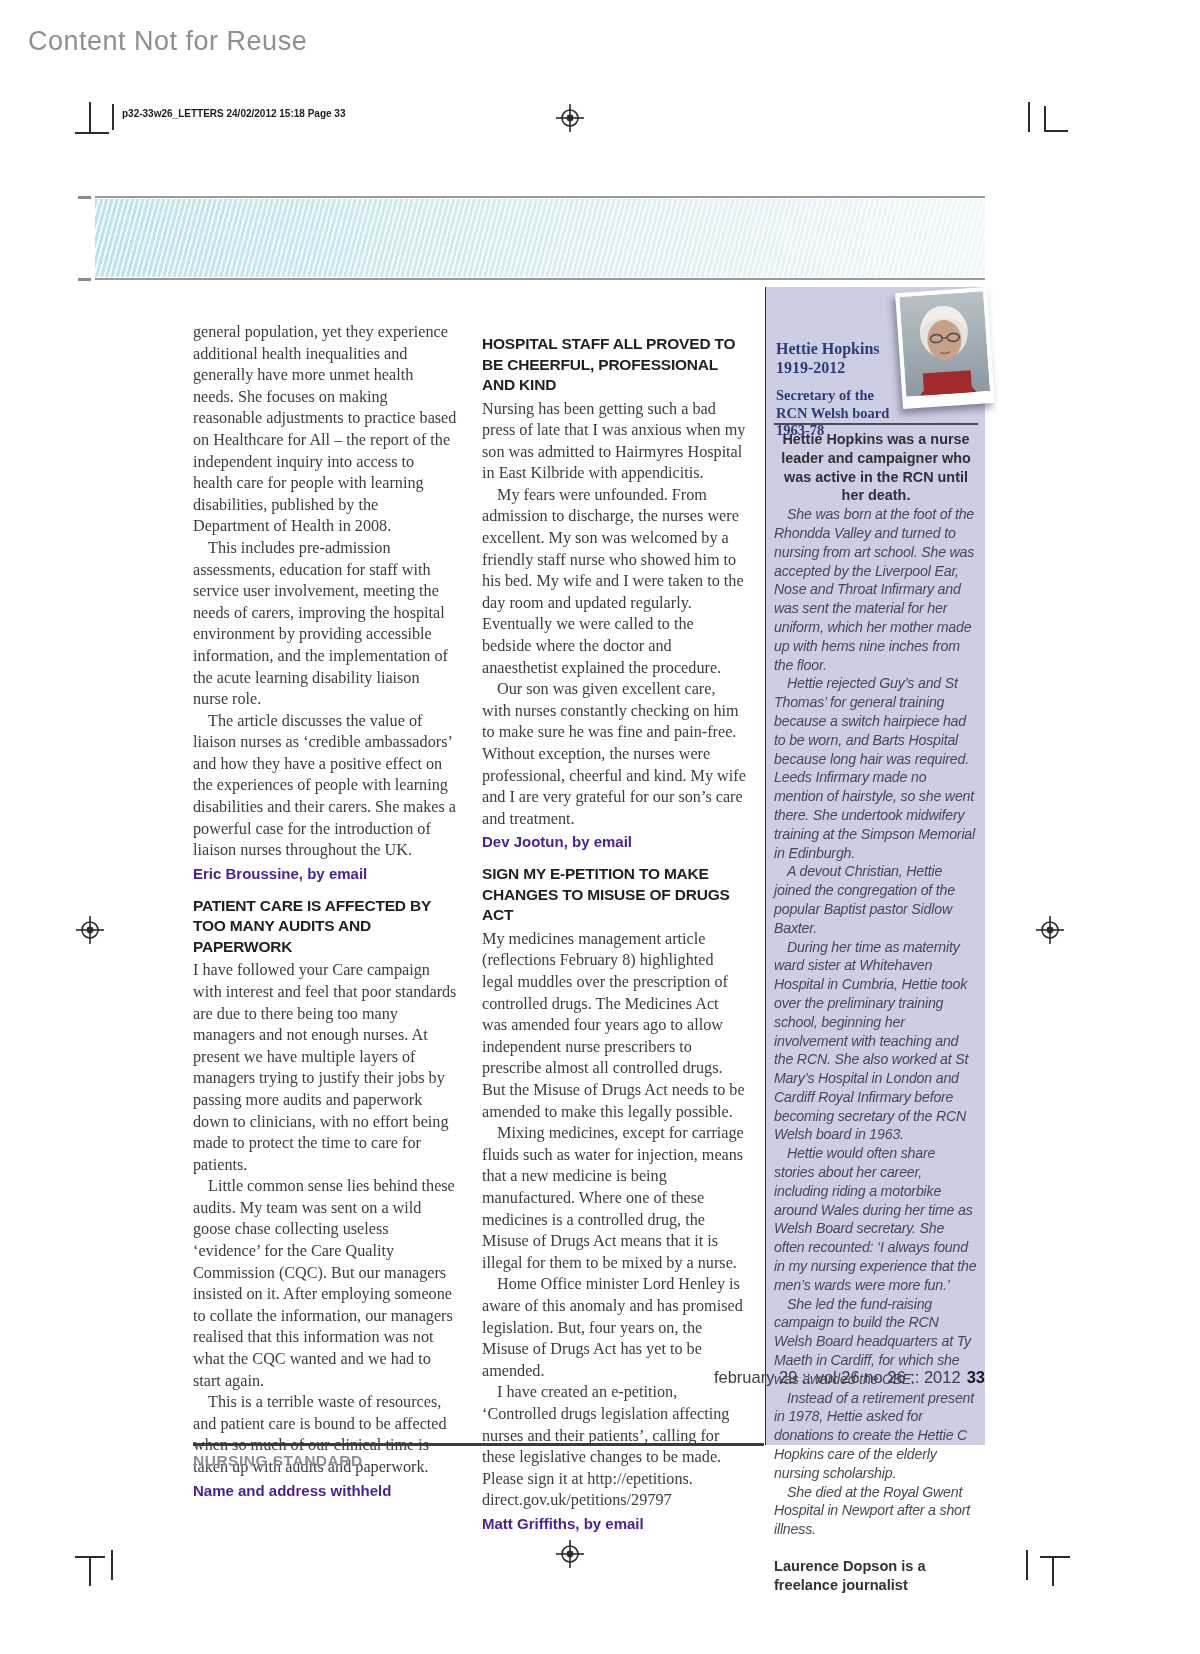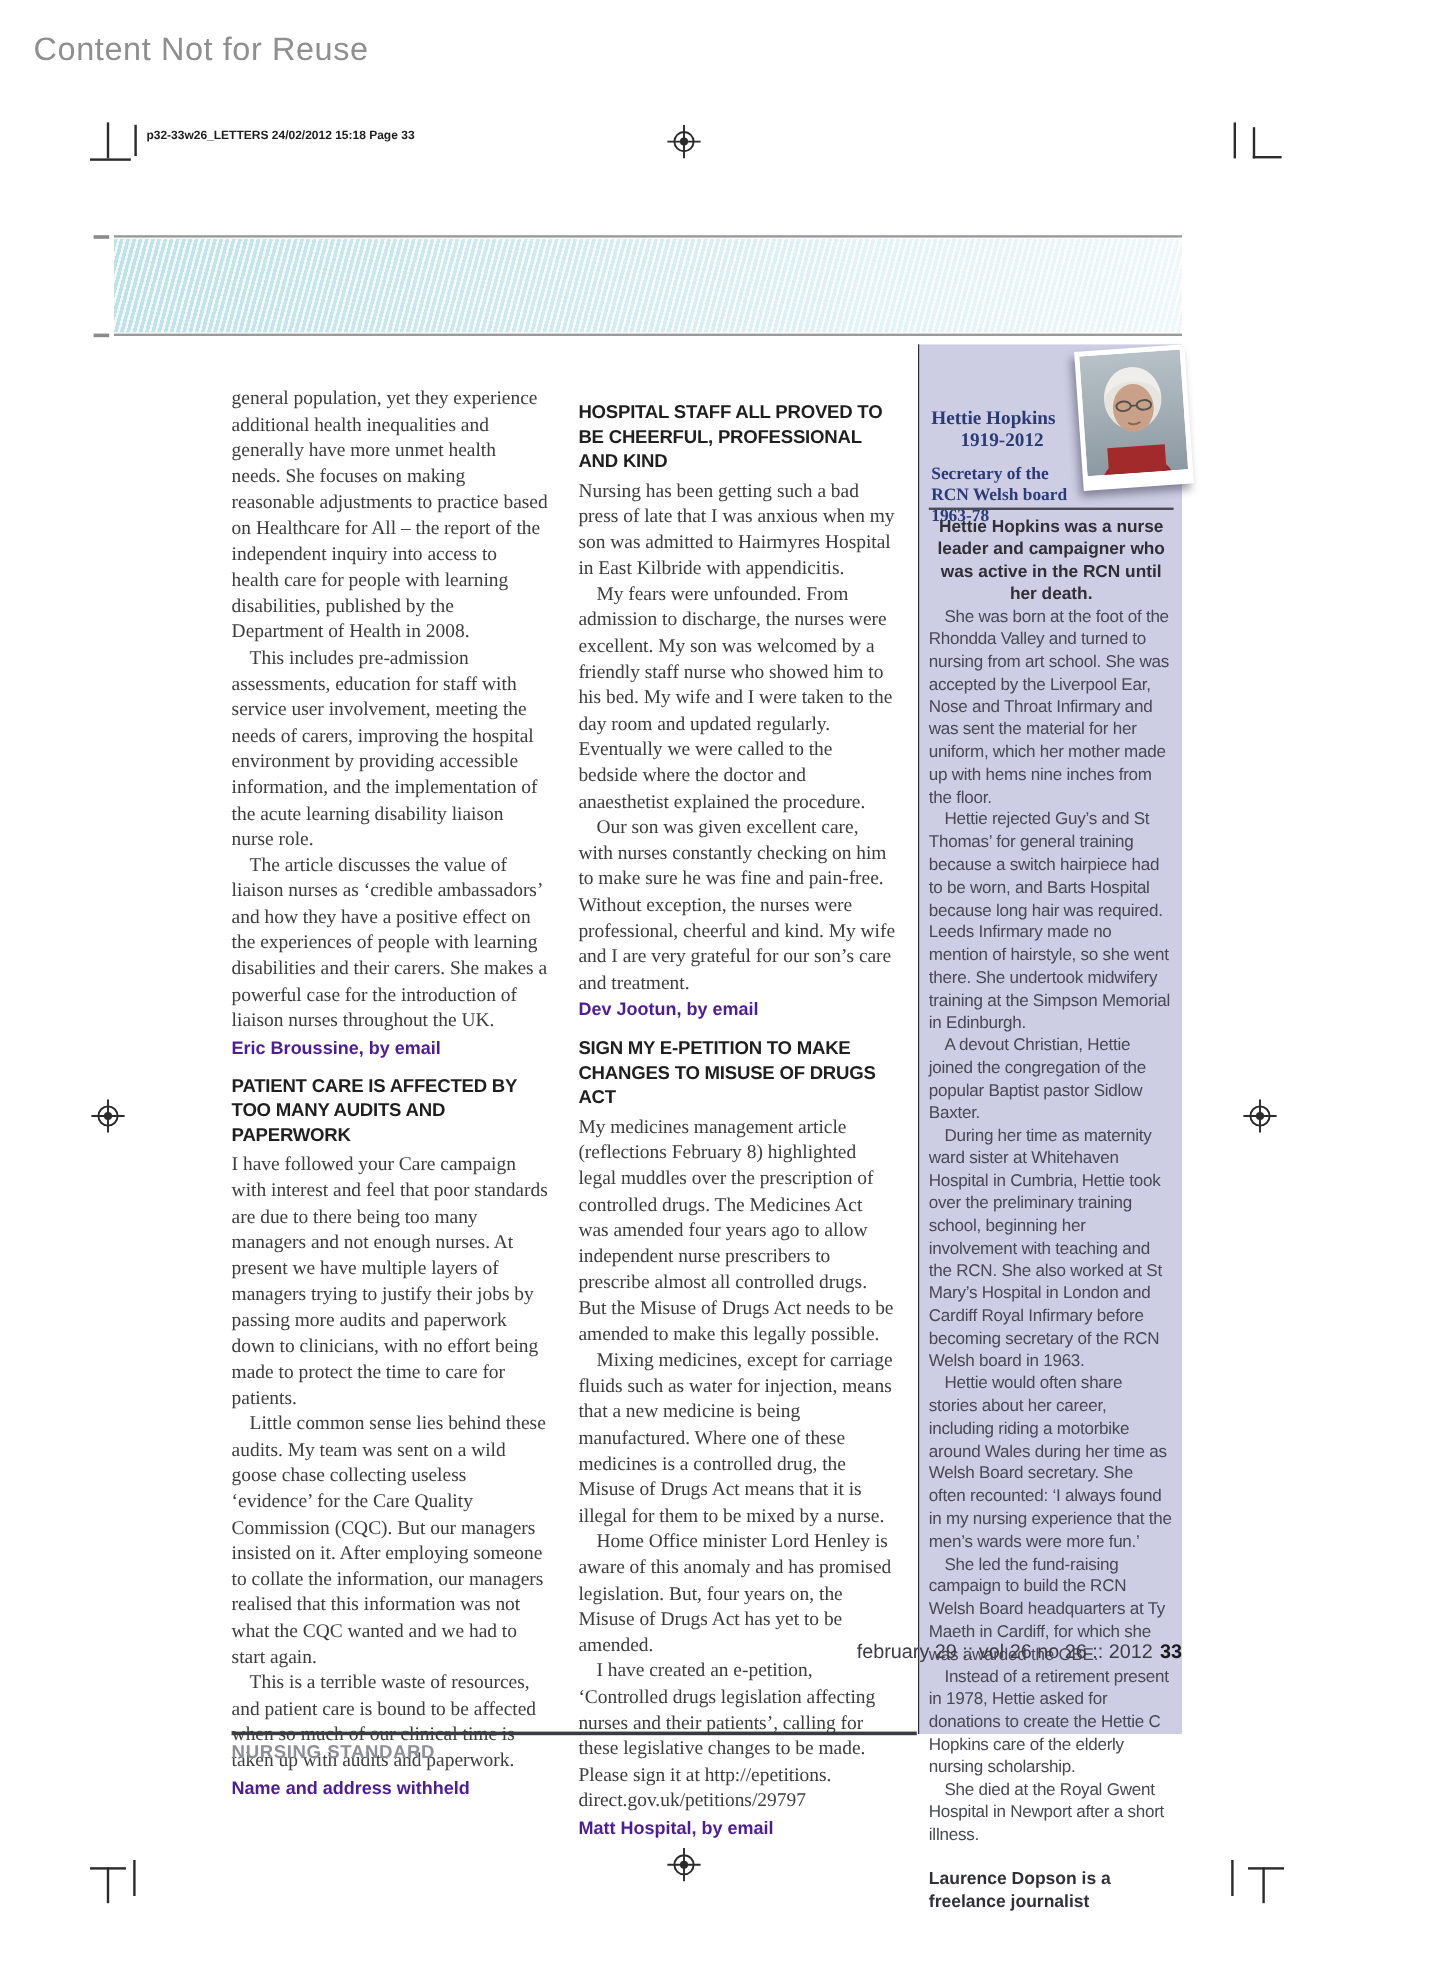--- a/index.html
+++ b/index.html
@@ -59,27 +59,27 @@
   .obit-header{position:absolute;left:0;top:0;width:100%;height:41px;background:#8e90c3;}
   .obit-title{position:absolute;left:10px;top:3px;font-size:29px;font-weight:bold;color:#ffffff;
               letter-spacing:-0.5px;}
   .obit-photo{position:absolute;left:133px;top:3px;width:84px;height:104px;background:#fff;
               padding:4px 4px 8px 4px;box-shadow:-3px 5px 7px rgba(40,40,60,.45);
               transform:rotate(-4deg);z-index:5;}
   .obit-photo svg{display:block;width:84px;height:100px;}
   .obit-head-block{position:absolute;left:10px;top:52px;width:118px;
                    font-family:"Liberation Serif",serif;font-weight:bold;color:#2c3a75;}
   .obit-name{font-size:16px;line-height:19px;margin:0;}
-  .obit-years{font-size:16px;line-height:19px;margin:0 0 10px 0;text-align:center;}
+  .obit-years{font-size:16px;line-height:19px;margin:0 0 10px 0;}
   .obit-role{font-size:14.5px;line-height:17.5px;margin:0;}
   .obit-divider{position:absolute;left:8px;top:136px;width:204px;height:1.5px;background:#4a4a58;}
   .obit-body{position:absolute;left:8px;top:143px;width:204px;}
   .obit-intro{font-size:14.4px;line-height:18.8px;font-weight:bold;color:#2f2f38;margin:0;text-align:center;}
   .obit-par{font-size:14.2px;line-height:18.8px;color:#474854;margin:0;letter-spacing:-0.2px;}
-  .obit-par.indent{text-indent:13px;}
+  .obit-par.indent{text-indent:13px;font-style:italic;}
   .obit-byline{font-size:14.6px;line-height:19px;font-weight:bold;color:#30303a;margin:18px 0 0 0;}
 
   
   .footer-rule{position:absolute;left:193px;top:1443px;width:571px;height:3px;background:#3a3a42;}
   .footer-left{position:absolute;left:193px;top:1452px;font-size:15.5px;font-weight:bold;
                color:#8e8e99;letter-spacing:.5px;}
   .footer-right{position:absolute;right:215px;top:1368px;font-size:16.5px;color:#3c3c46;
                 font-family:"Liberation Sans",sans-serif;}
   .footer-right .pageno{font-weight:bold;color:#1a1a1a;margin-left:6px;}
 </style>
@@ -149,21 +149,21 @@
     <p class="letter-par">Nursing has been getting such a bad press of late that I was anxious when my son was admitted to Hairmyres Hospital in East Kilbride with appendicitis.</p>
     <p class="letter-par indent">My fears were unfounded. From admission to discharge, the nurses were excellent. My son was welcomed by a friendly staff nurse who showed him to his bed. My wife and I were taken to the day room and updated regularly. Eventually we were called to the bedside where the doctor and anaesthetist explained the procedure.</p>
     <p class="letter-par indent">Our son was given excellent care, with nurses constantly checking on him to make sure he was fine and pain-free. Without exception, the nurses were professional, cheerful and kind. My wife and I are very grateful for our son’s care and treatment.</p>
     <p class="signature">Dev Jootun, by email</p>
 
     <h3 class="letter-heading">SIGN MY E-PETITION TO MAKE CHANGES TO MISUSE OF DRUGS ACT</h3>
     <p class="letter-par">My medicines management article (reflections February 8) highlighted legal muddles over the prescription of controlled drugs. The Medicines Act was amended four years ago to allow independent nurse prescribers to prescribe almost all controlled drugs. But the Misuse of Drugs Act needs to be amended to make this legally possible.</p>
     <p class="letter-par indent">Mixing medicines, except for carriage fluids such as water for injection, means that a new medicine is being manufactured. Where one of these medicines is a controlled drug, the Misuse of Drugs Act means that it is illegal for them to be mixed by a nurse.</p>
     <p class="letter-par indent">Home Office minister Lord Henley is aware of this anomaly and has promised legislation. But, four years on, the Misuse of Drugs Act has yet to be amended.</p>
     <p class="letter-par indent">I have created an e-petition, ‘Controlled drugs legislation affecting nurses and their patients’, calling for these legislative changes to be made. Please sign it at http://epetitions. direct.gov.uk/petitions/29797</p>
-    <p class="signature">Matt Hospital, by email</p>
+    <p class="signature">Matt Griffiths, by email</p>
   </div>
 
   <div class="obit-panel">
 
     <div class="obit-photo">
       <svg viewBox="0 0 84 100">
         <defs>
           <linearGradient id="bgph" x1="0" y1="0" x2="0" y2="1">
             <stop offset="0" stop-color="#b7c1c7"></stop>
               <stop offset="1" stop-color="#8d99a2"></stop>

